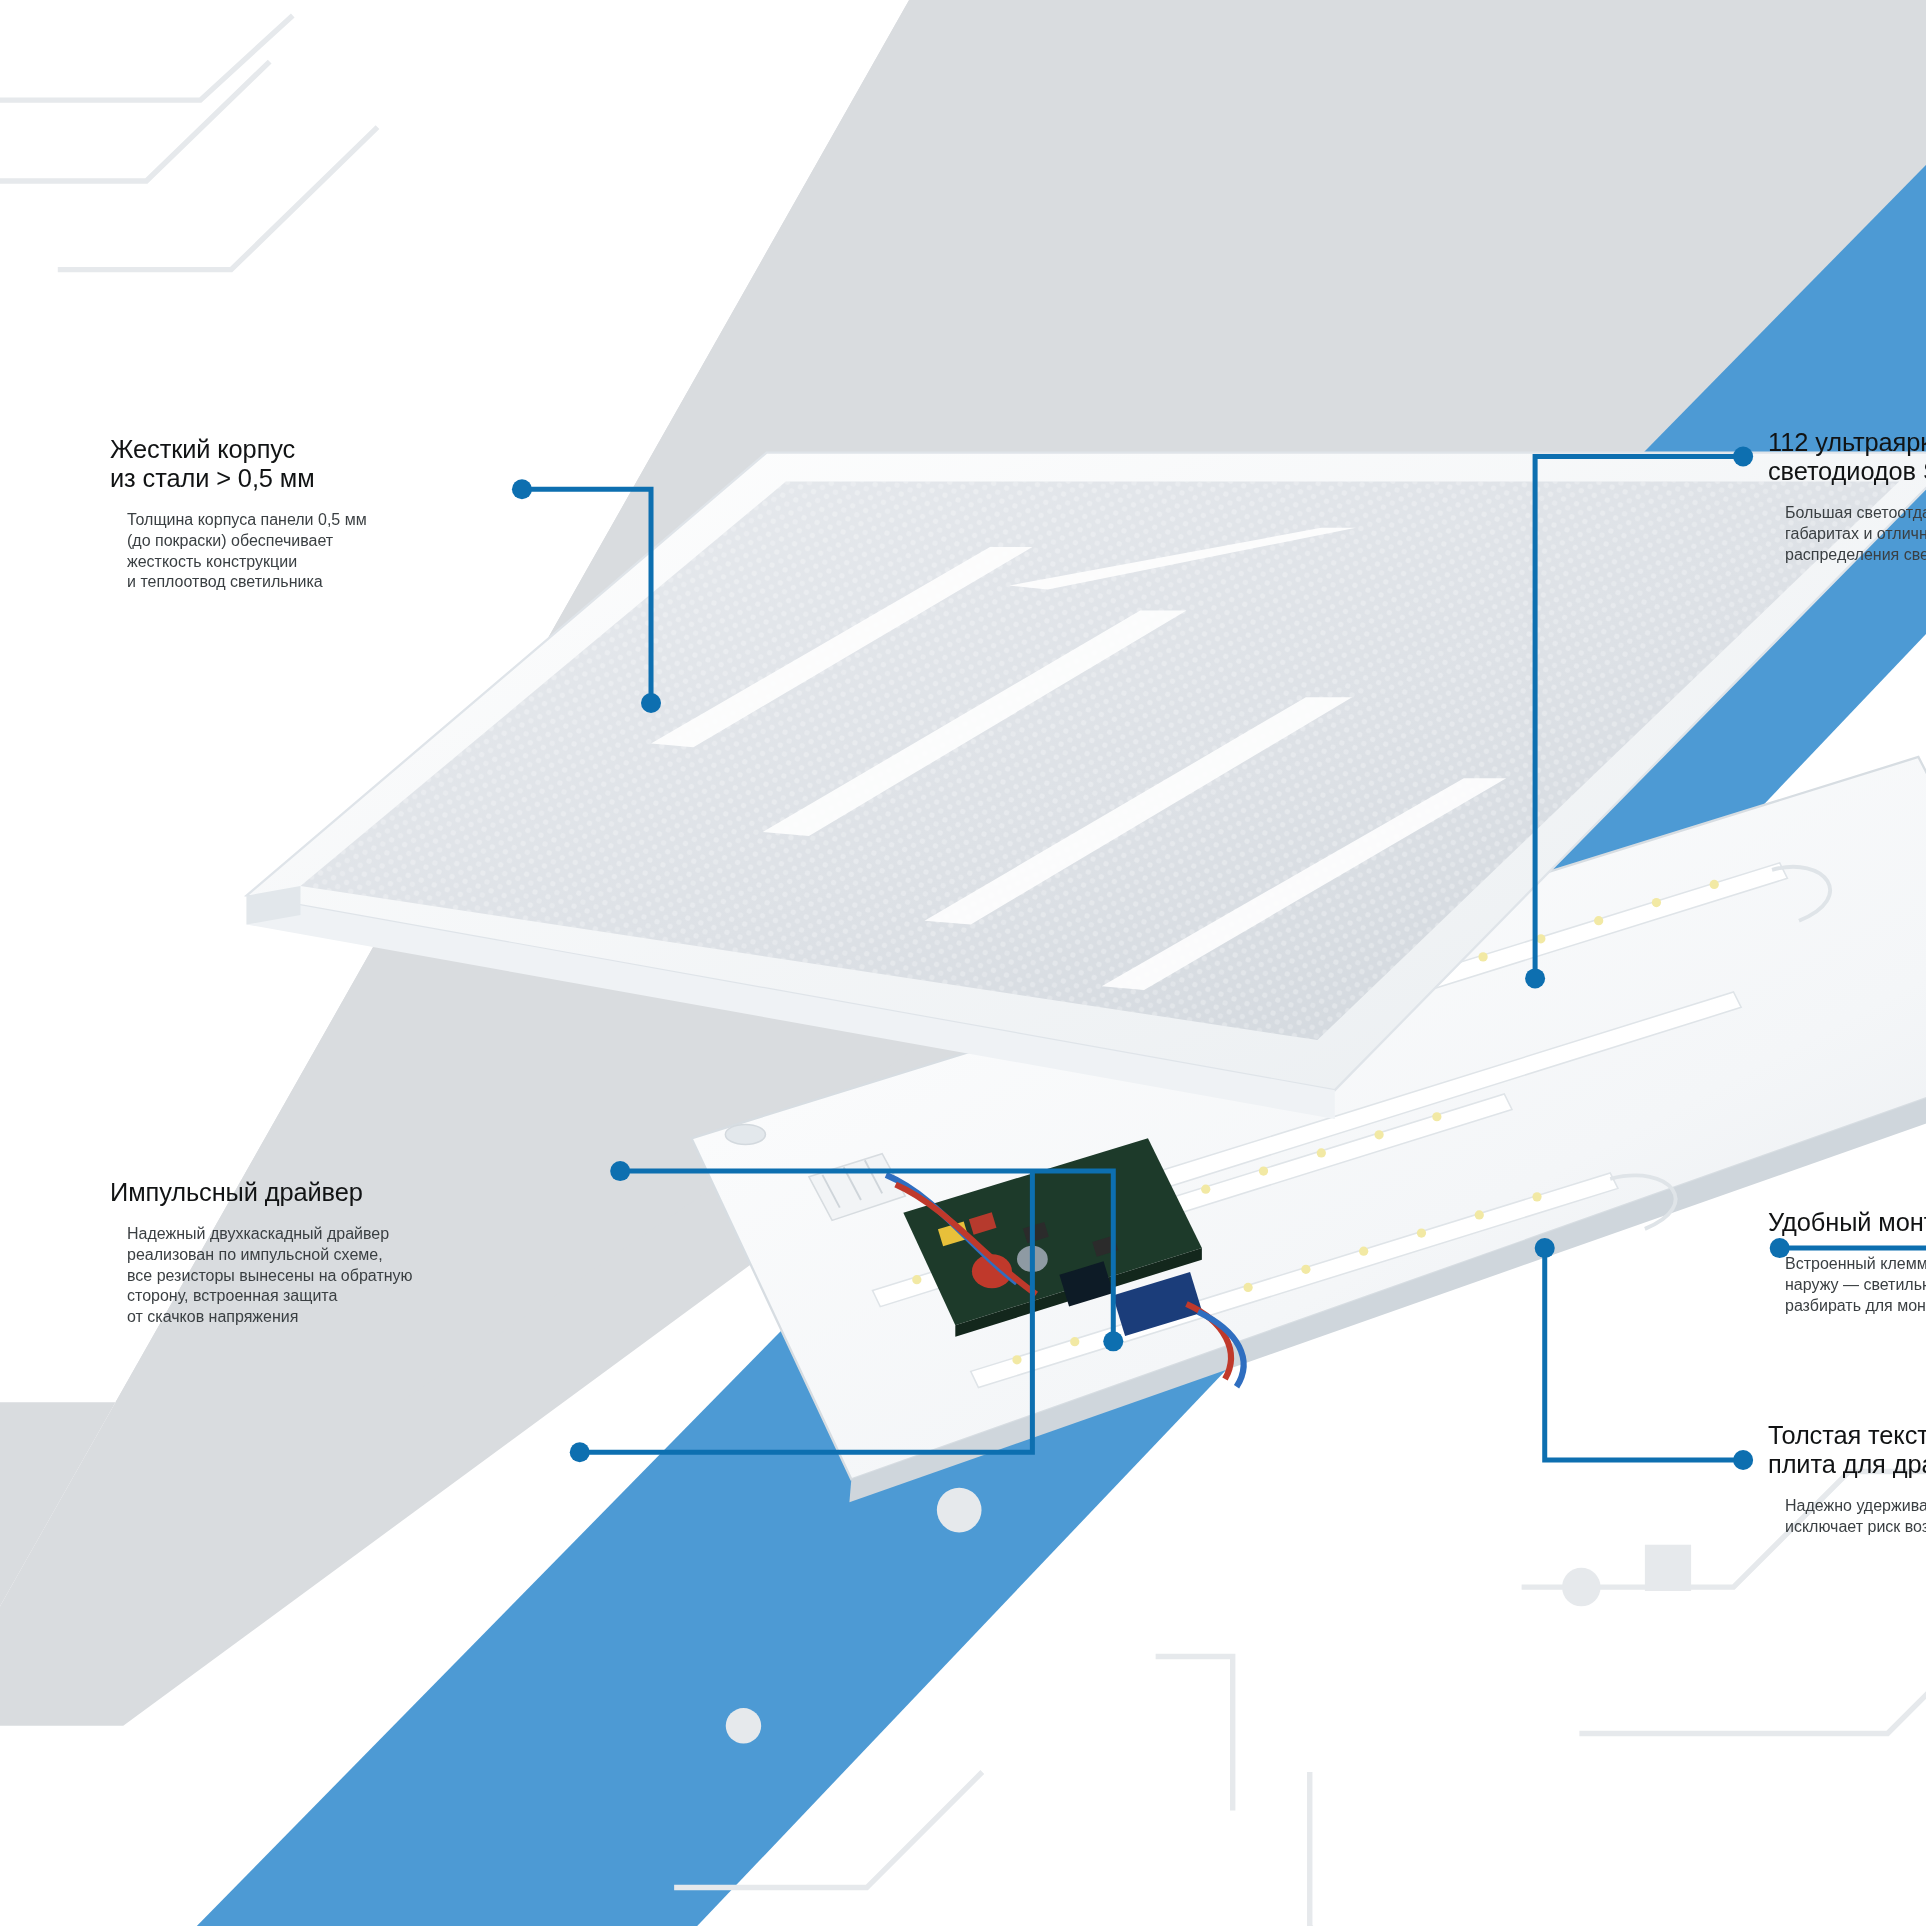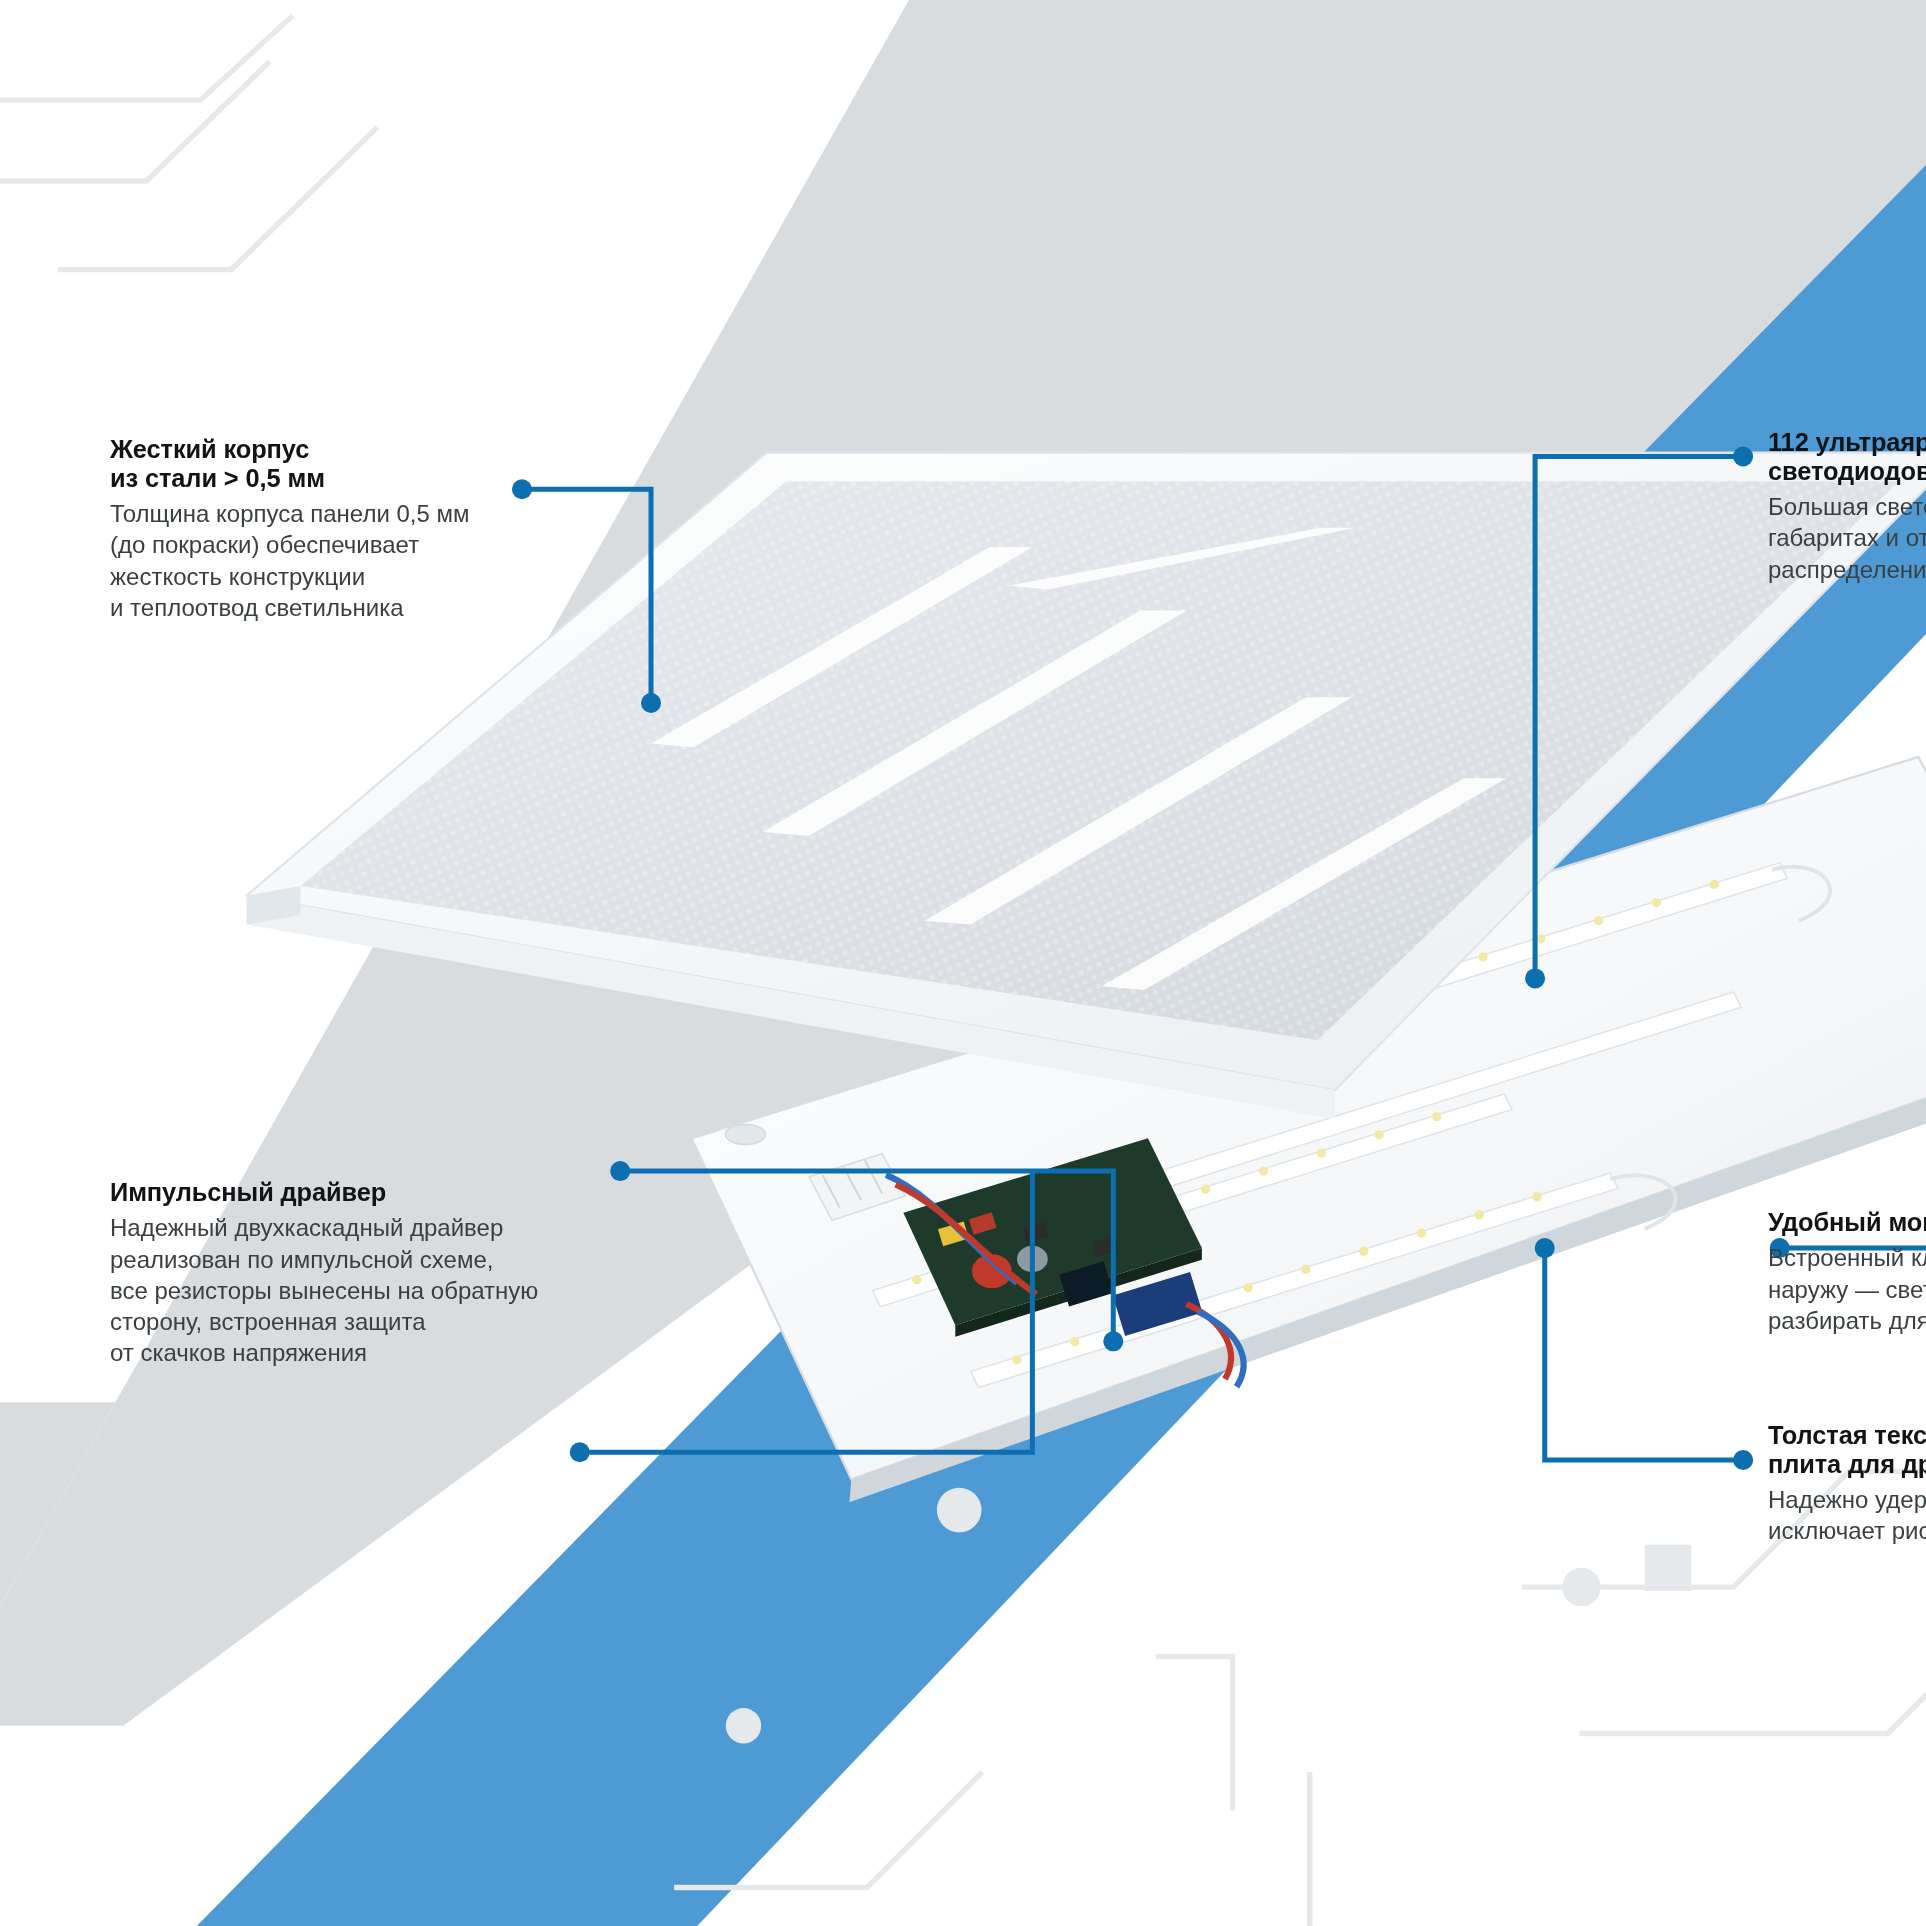--- a/index.html
+++ b/index.html
@@ -8,34 +8,34 @@
     font-family:"Liberation Sans", sans-serif;color:#1b1b1b;
   }
   #stage{position:absolute;inset:0;width:2408px;height:2408px;}
 
   
   .bg-svg{position:absolute;left:0;top:0;width:2408px;height:2408px;}
 
   
   .callout{position:absolute;}
   .callout .c-title{
-    font-weight:bold;
+    font-weight:normal;
     font-size:25.4px;
     line-height:1.14;
     color:#111314;
     letter-spacing:-0.1px;
     white-space:pre-line;
     margin:0 0 5.4px 0;
   }
   .callout .c-body{
-    font-size:24px;
+    font-size:16px;
     line-height:1.30;
     color:#3a3f42;
     white-space:pre-line;
-    margin:0;
+    margin:17px;
   }
   .callout.right{text-align:left;}
   .callout.left{text-align:left;}
 
   
   .lines{position:absolute;left:0;top:0;width:2408px;height:2408px;pointer-events:none;}
 
   
   .product{position:absolute;left:0;top:0;width:2408px;height:2408px;}
 </style>

